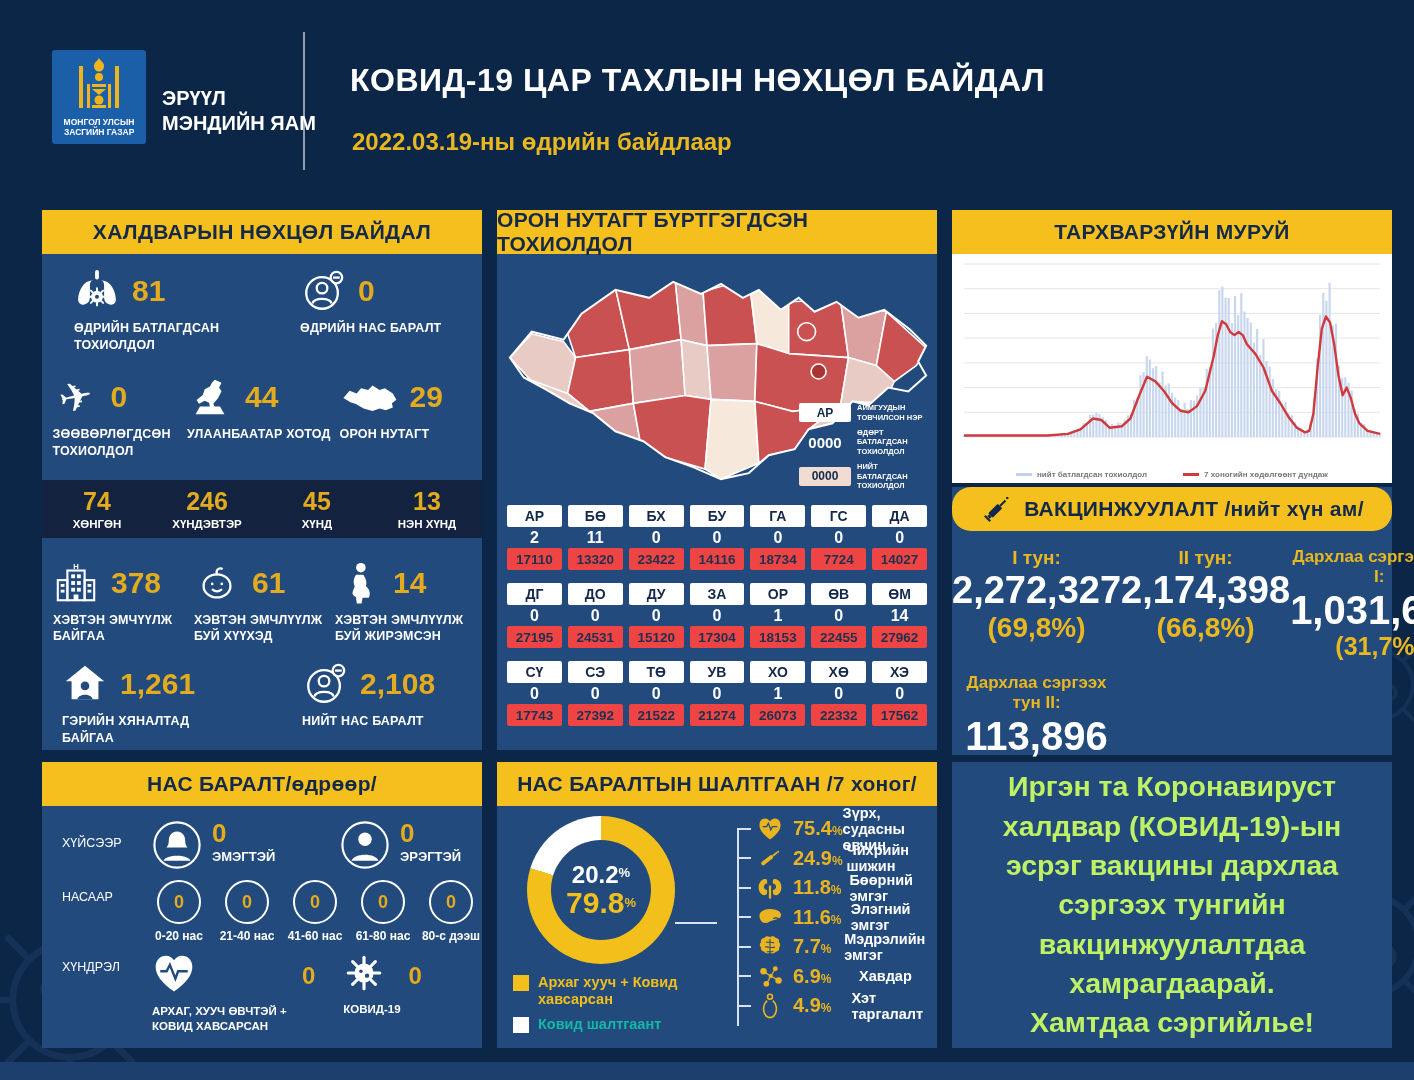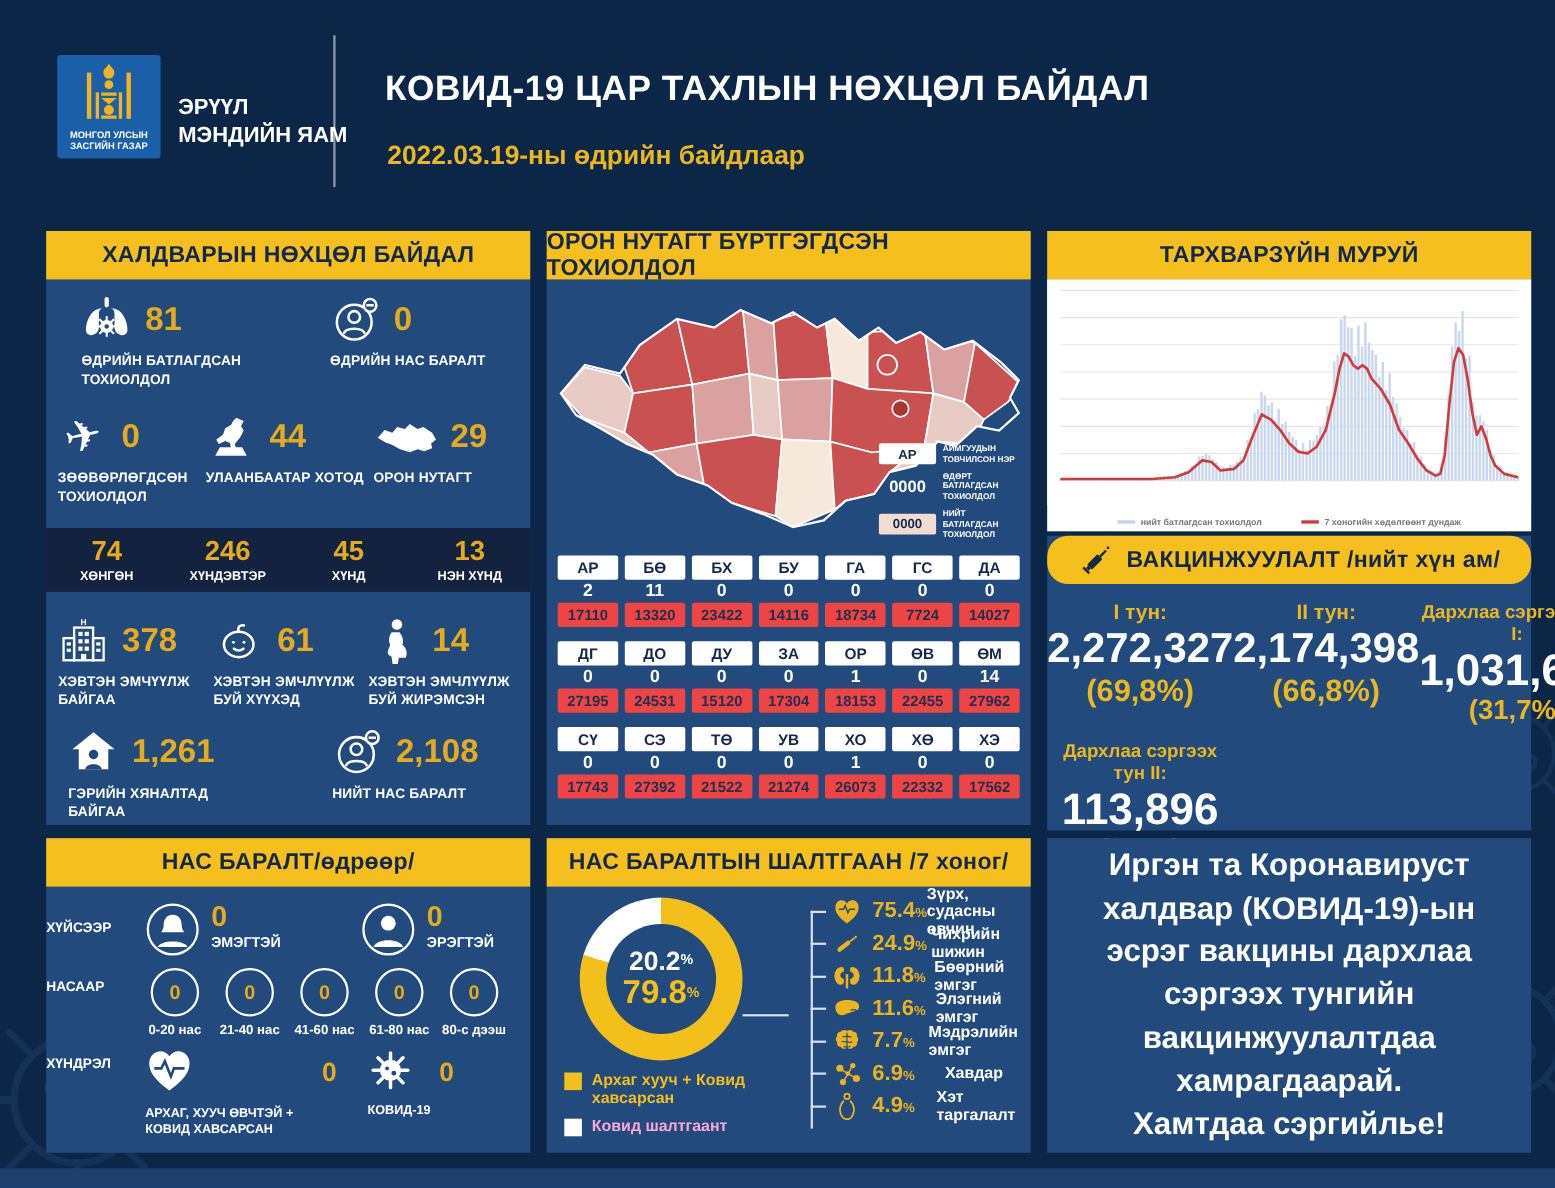--- a/index.html
+++ b/index.html
@@ -2,21 +2,21 @@
 <html><head>
 <meta charset="utf-8">
 <style>
   html,body{margin:0;padding:0;background:#0c2648;}
   .page{position:relative;width:1414px;height:1080px;background:#0c2648;overflow:hidden;
         font-family:"Liberation Sans",sans-serif;-webkit-font-smoothing:antialiased;}
   
   .logo{position:absolute;left:52px;top:50px;width:94px;height:94px;background:#1a5fa8;
         border-radius:3px;display:flex;flex-direction:column;align-items:center;justify-content:flex-end;}
   .logo svg{position:absolute;top:6px;left:50%;transform:translateX(-50%);}
-  .logo-text{font-size:8.5px;font-weight:bold;color:#fff;text-align:center;line-height:1.25;padding-bottom:6px;}
+  .logo-text{font-size:8.5px;font-weight:bold;color:#fff;text-align:right;line-height:1.25;padding-bottom:6px;}
   .org-name{position:absolute;left:162px;top:86px;color:#fff;font-weight:bold;font-size:20px;line-height:1.25;}
   .hdr-divider{position:absolute;left:303px;top:32px;width:2px;height:138px;background:rgba(255,255,255,.55);}
   .main-title{position:absolute;left:350px;top:62px;color:#fff;font-weight:bold;font-size:32px;letter-spacing:.5px;}
   .main-subtitle{position:absolute;left:352px;top:128px;color:#e9b71f;font-weight:bold;font-size:24px;}
   
   .panel{position:absolute;width:440px;background:#224a7d;}
   .panel-hdr{height:44px;background:#f5c01d;display:flex;align-items:center;justify-content:center;
              color:#14294a;font-weight:bold;font-size:21px;letter-spacing:.3px;}
   
   .stat{display:flex;flex-direction:column;}
@@ -33,21 +33,21 @@
   .sev{flex:1;text-align:center;}
   .sev .v{color:#e3ab1d;font-weight:bold;font-size:25px;}
   .sev .l{color:#fff;font-weight:bold;font-size:11.5px;margin-top:2px;}
   .r3{margin-top:22px;justify-content:space-evenly;padding:0 6px;}
   .r3 .stat{width:136px;}
   .r4{margin-top:16px;justify-content:center;gap:70px;}
   .r4 .stat{width:170px;}
   .plane-glyph{font-size:40px;color:#fff;display:block;transform:rotate(-12deg);line-height:1;}
   
   .dd-row{display:flex;align-items:flex-start;margin-top:14px;}
-  .dd-rowlabel{width:86px;flex:0 0 auto;color:#fff;font-weight:bold;font-size:12.5px;padding-top:16px;padding-left:0;}
+  .dd-rowlabel{width:86px;flex:0 0 auto;color:#fff;font-weight:normal;font-size:12.5px;padding-top:16px;padding-left:20px;}
   .gender{display:flex;align-items:flex-start;gap:10px;width:150px;}
   .gender .num{color:#e3ab1d;font-weight:bold;font-size:26px;line-height:1;}
   .gender .gl{color:#fff;font-weight:bold;font-size:13px;margin-top:3px;}
   .age-item{width:62px;text-align:center;}
   .age-circle{width:40px;height:40px;border:2px solid #fff;border-radius:50%;margin:0 auto;
               display:flex;align-items:center;justify-content:center;color:#e3ab1d;font-weight:bold;font-size:18px;}
   .age-lab{color:#fff;font-weight:bold;font-size:12px;margin-top:5px;line-height:1.25;}
   .comp{display:flex;align-items:flex-start;gap:8px;width:170px;}
   .comp .num{color:#e3ab1d;font-weight:bold;font-size:24px;margin-top:10px;}
   .comp .cl{color:#fff;font-weight:bold;font-size:11.5px;line-height:1.3;margin-top:4px;}
@@ -73,21 +73,21 @@
   .donut{position:relative;width:148px;height:148px;border-radius:50%;margin-left:14px;}
   .donut-hole{position:absolute;left:24px;top:24px;width:100px;height:100px;border-radius:50%;background:#224a7d;
               display:flex;flex-direction:column;align-items:center;justify-content:center;}
   .dv1{color:#fff;font-weight:bold;font-size:24px;line-height:1.05;}
   .dv2{color:#f2bf1b;font-weight:bold;font-size:30px;line-height:1.05;}
   .dunit{font-size:13px;vertical-align:6px;}
   .donut-legend{margin-top:10px;}
   .dl-item{display:flex;align-items:flex-start;gap:9px;margin-top:7px;}
   .dl-sq{width:16px;height:16px;flex:0 0 auto;margin-top:1px;}
   .dl-t1{color:#f2bf1b;font-weight:bold;font-size:14.5px;line-height:1.2;}
-  .dl-t2{color:#f9a8d4;font-weight:bold;font-size:14.5px;line-height:1.2;}
+  .dl-t2{color:#14b8a6;font-weight:bold;font-size:14.5px;line-height:1.2;}
   .cause-right{flex:1;position:relative;margin:8px 4px 8px 34px;}
   .cause-right::before{content:'';position:absolute;left:-18px;top:14px;bottom:14px;width:2px;background:#d9e2f0;}
   .cause-row{display:flex;align-items:center;height:29.5px;position:relative;}
   .cause-row::before{content:'';position:absolute;left:-18px;width:14px;height:2px;background:#d9e2f0;}
   .cicon{width:26px;height:26px;margin-left:2px;flex:0 0 auto;display:flex;align-items:center;justify-content:center;}
   .cpct{width:66px;margin-left:10px;color:#e9b41f;font-weight:bold;font-size:20px;}
   .cpct .u{font-size:12px;}
   .clab{color:#fff;font-weight:bold;font-size:14.5px;}
   .donut-connector{position:absolute;left:178px;top:116px;width:42px;height:2px;background:#d9e2f0;}
   
@@ -100,21 +100,21 @@
   .vax-hdr{display:flex;align-items:center;justify-content:center;gap:10px;border-radius:19px;}
   .vax-body{display:grid;grid-template-columns:1fr 1fr 1fr;padding-top:16px;row-gap:14px;}
   .vax-cell{text-align:center;}
   .vax-lab{color:#e9b71f;font-weight:bold;font-size:19px;}
   .vax-val{color:#fff;font-weight:bold;font-size:38px;line-height:1.15;}
   .vax-pct{color:#e9b71f;font-weight:bold;font-size:28px;line-height:1.05;}
   .vax-lab2{font-size:17px;}
   .vax-val2{font-size:40px;}
   .vax-pct2{font-size:25px;}
   .msg-body{height:286px;display:flex;align-items:center;justify-content:center;padding:0 26px;box-sizing:border-box;}
-  .msg-text{color:#ffffff;font-weight:bold;font-size:28.5px;line-height:1.38;text-align:center;white-space:pre-line;}
+  .msg-text{color:#bef264;font-weight:bold;font-size:28.5px;line-height:1.38;text-align:center;white-space:pre-line;}
   
   .footer-strip{position:absolute;left:0;right:0;bottom:0;height:18px;background:#1d3f6e;}
   .wm{position:absolute;opacity:.16;}
 </style>
 </head>
 <body>
 
 <div class="page">
 
   <svg class="wm" style="left:-40px;bottom:-30px;" width="220" height="220" viewBox="0 0 100 100">

